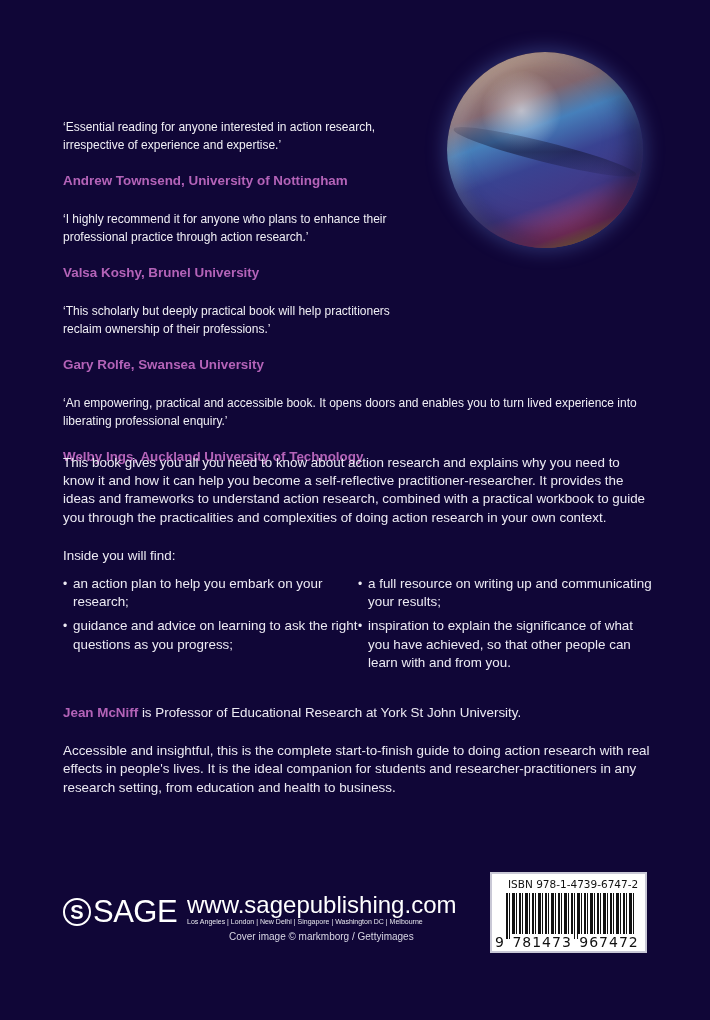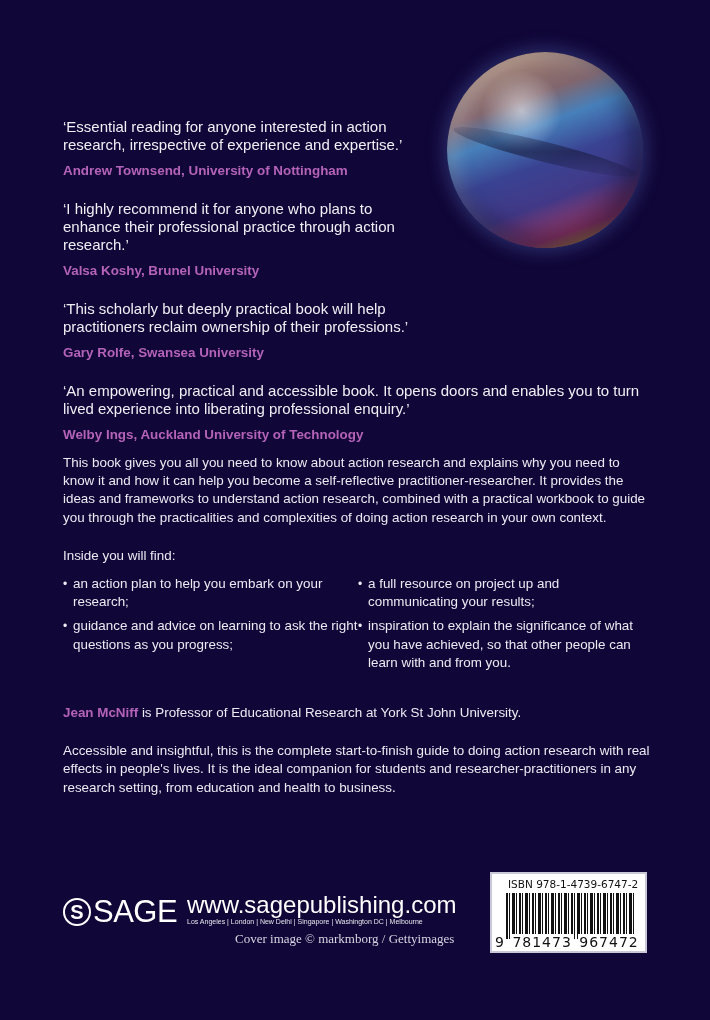--- a/index.html
+++ b/index.html
@@ -20,41 +20,41 @@
     box-shadow: 0 0 18px 4px rgba(120,160,255,0.25), inset -10px -14px 26px rgba(0,0,30,0.55), inset 8px 8px 18px rgba(255,255,255,0.25);
   }
   .orb::after {
     content:""; position:absolute; left:2%; right:2%; top:46%; height:10%;
     background:linear-gradient(165deg, rgba(20,20,50,0.0), rgba(20,20,50,0.55), rgba(20,20,50,0.0));
     transform:rotate(14deg); border-radius:50%;
   }
 
   .quotes { position:absolute; left:63px; top:118px; width:600px; }
   .quote { margin-bottom:20px; }
-  .quote-text { font-size:15px; line-height:18px; color:#f0eff5; }
-  .quote-author { font-size:13.4px; line-height:18px; margin-top:8px; font-weight:bold; color:#b463b8; }
+  .quote-text { font-size:12px; line-height:18px; color:#f0eff5; }
+  .quote-author { font-size:13.4px; line-height:18px; margin-top:18px; font-weight:bold; color:#b463b8; }
   .q1 .quote-text, .q2 .quote-text, .q3 .quote-text { width:360px; }
 
   .body { position:absolute; left:63px; top:438px; width:590px; font-size:13.4px; line-height:18.2px; color:#eceaf3; }
   .para { margin:16px 0 20px 0; }
   .inside { margin:0 0 10px 0; }
   .bullets { display:grid; grid-template-columns:295px 295px; column-gap:0; row-gap:6px; margin-bottom:32px; }
   .bullet { display:flex; }
   .dot { width:10px; flex:0 0 10px; font-size:12px; }
   .author-line { margin-top:26px; }
   .author-name { color:#b463b8; font-weight:bold; }
 
   .footer { position:absolute; left:63px; top:894px; height:50px; }
   .sage-logo { position:absolute; left:0; top:2px; display:flex; align-items:center; }
   .sage-emblem { width:28px; height:28px; border-radius:50%; border:2.5px solid #fff; box-sizing:border-box; position:relative; display:flex; align-items:center; justify-content:center; }
   .sage-emblem span { font-weight:bold; font-size:20px; color:#fff; line-height:1; }
   .sage-word { font-size:31px; color:#fff; margin-left:2px; letter-spacing:-0.5px; line-height:32px; }
   .url { position:absolute; left:124px; top:0px; font-size:24px; color:#fff; white-space:nowrap; line-height:22px; }
   .cities { position:absolute; left:124px; top:24px; font-size:7px; color:#e6e6ee; white-space:nowrap; }
-  .cover-credit { position:absolute; left:172px; top:37px; font-size:13px; color:#d8d6e4; white-space:nowrap;font-family:Liberation Serif, serif; }
+  .cover-credit { position:absolute; left:166px; top:37px; font-size:10px; color:#d8d6e4; white-space:nowrap; }
 
   .barcode-box { position:absolute; left:490px; top:872px; width:157px; height:81px; background:#fff; border:2px solid #c9c8d6; box-sizing:border-box;padding-left:24px; }
   .isbn { position:absolute; left:16px; top:4px; font-size:10.5px; color:#111; font-family:"DejaVu Sans", sans-serif; white-space:nowrap; }
   .bars { position:absolute; left:14px; top:19px; width:128px; height:46px;
     background: repeating-linear-gradient(90deg, #111 0 2px, #fff 2px 3px, #111 3px 4px, #fff 4px 6px, #111 6px 9px, #fff 9px 10px, #111 10px 11px, #fff 11px 13px);
   }
   .ean { position:absolute; left:2px; top:60px; font-size:14px; color:#111; font-family:"DejaVu Sans", sans-serif; letter-spacing:1px; white-space:nowrap; background:transparent; }
   .ean span { background:#fff; padding:0 1px; }
 </style>
 </head>
@@ -86,21 +86,21 @@
   <div class="body">
     <p class="para">This book gives you all you need to know about action research and explains why you need to know it and how it can help you become a self-reflective practitioner-researcher. It provides the ideas and frameworks to understand action research, combined with a practical workbook to guide you through the practicalities and complexities of doing action research in your own context.</p>
     <p class="inside">Inside you will find:</p>
     <div class="bullets">
       <div class="bullet">
           <span class="dot">•</span>
           <span>an action plan to help you embark on your research;</span>
         </div>
       <div class="bullet">
           <span class="dot">•</span>
-          <span>a full resource on project up and communicating your results;</span>
+          <span>a full resource on writing up and communicating your results;</span>
         </div>
       <div class="bullet">
           <span class="dot">•</span>
           <span>guidance and advice on learning to ask the right questions as you progress;</span>
         </div>
       <div class="bullet">
           <span class="dot">•</span>
           <span>inspiration to explain the significance of what you have achieved, so that other people can learn with and from you.</span>
         </div>
     </div>

